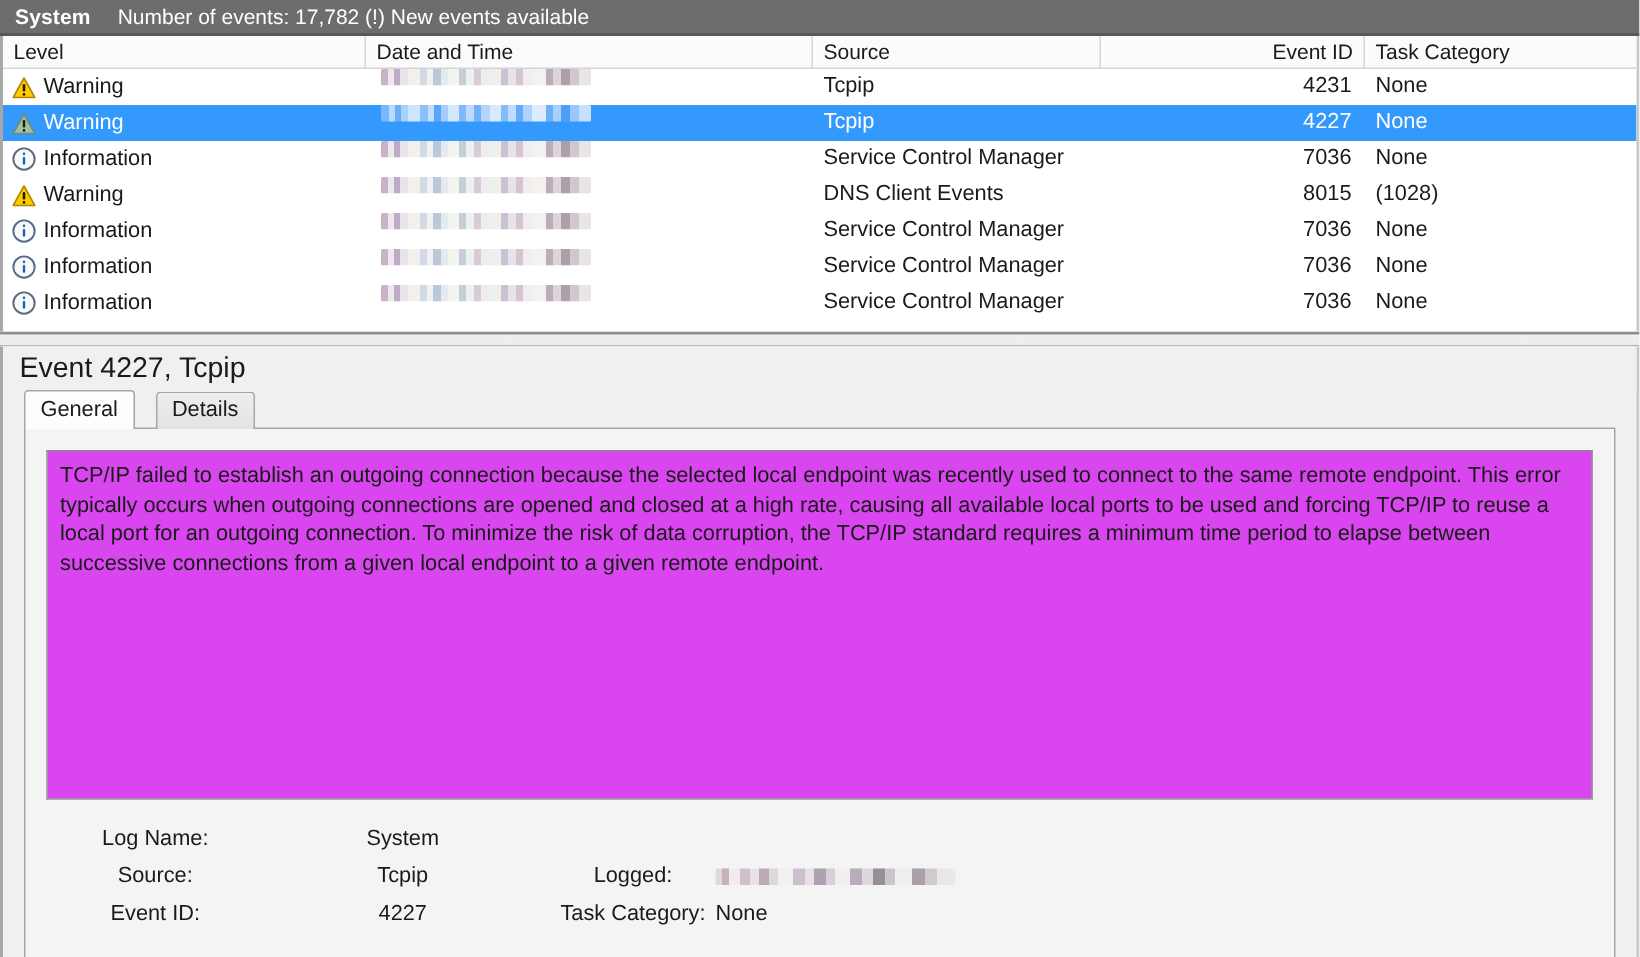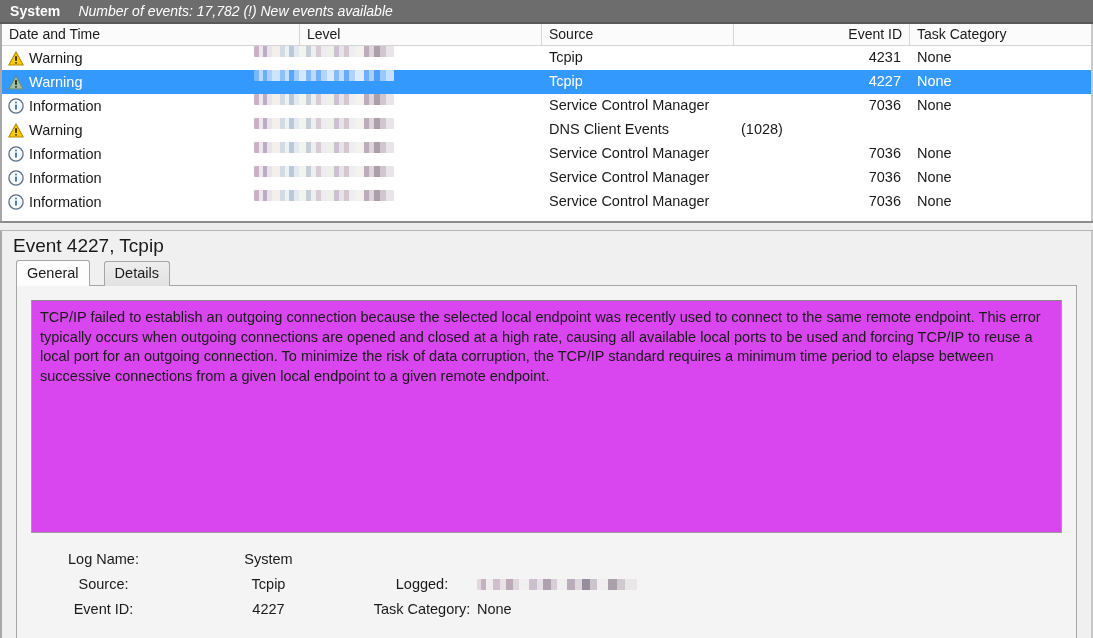--- a/index.html
+++ b/index.html
@@ -27,21 +27,21 @@
     padding: 0 0 0 10px;
     box-sizing: border-box;
     font-size: 14px;
     border-bottom: 2px solid #585858;
   }
   .log-header .log-name {
     font-weight: bold;
     margin-right: 18px;
     letter-spacing: .1px;
   }
-  .log-header .log-status { font-weight: normal; font-style: italic; }
+  .log-header .log-status { font-weight: normal; }
 
   
   .events-panel {
     position: relative;
     background: #ffffff;
     border-left: 2px solid #a8a8a8;
     border-right: 2px solid #c8c8c8;
     box-sizing: border-box;
     height: 197px;
     overflow: hidden;
@@ -262,22 +262,22 @@
 </head>
 <body>
 
 <div class="log-header">
   <span class="log-name">System</span>
   <span class="log-status">Number of events: 17,782 (!) New events available</span>
 </div>
 
 <div class="events-panel">
   <div class="col-head-row" id="col-head-row">
+      <div class="col-head c-level">Level</div>
       <div class="col-head c-date">Date and Time</div>
-      <div class="col-head c-level">Level</div>
       <div class="col-head c-source">Source</div>
       <div class="col-head c-eid num">Event ID</div>
       <div class="col-head c-task last">Task Category</div>
     </div>
   <div id="events-body">
       <div class="row">
         <div class="cell level-cell c-level">
           <svg class="icon-warn" viewBox="0 0 16 15">
             <path d="M8 1 L15.2 14 L0.8 14 Z" fill="#ffcc00" stroke="#b08900" stroke-width="1.1" stroke-linejoin="round"></path>
             <rect x="7.15" y="5" width="1.7" height="5" rx="0.7" fill="#241c00"></rect>
@@ -330,20 +330,21 @@
             <path d="M8 1 L15.2 14 L0.8 14 Z" fill="#ffcc00" stroke="#b08900" stroke-width="1.1" stroke-linejoin="round"></path>
             <rect x="7.15" y="5" width="1.7" height="5" rx="0.7" fill="#241c00"></rect>
             <rect x="7.15" y="11" width="1.7" height="1.8" rx="0.7" fill="#241c00"></rect>
           </svg>
           <span class="lvl-text">Warning</span>
         </div>
         <div class="cell c-date">
           <div class="redacted" style="width:140px"></div>
         </div>
         <div class="cell c-source">DNS Client Events</div>
+        <div class="cell num c-eid">8015</div>
         <div class="cell c-task">(1028)</div>
       </div>
       <div class="row">
         <div class="cell level-cell c-level">
           <svg class="icon-info" viewBox="0 0 16 16">
             <circle cx="8" cy="8" r="7.1" fill="#f7f9fb" stroke="#5b6c86" stroke-width="1.3"></circle>
             <rect x="7.2" y="6.6" width="1.6" height="5.2" rx="0.7" fill="#1f5fa8"></rect>
             <rect x="7.2" y="3.6" width="1.6" height="1.9" rx="0.8" fill="#1f5fa8"></rect>
           </svg>
           <span class="lvl-text">Information</span>

